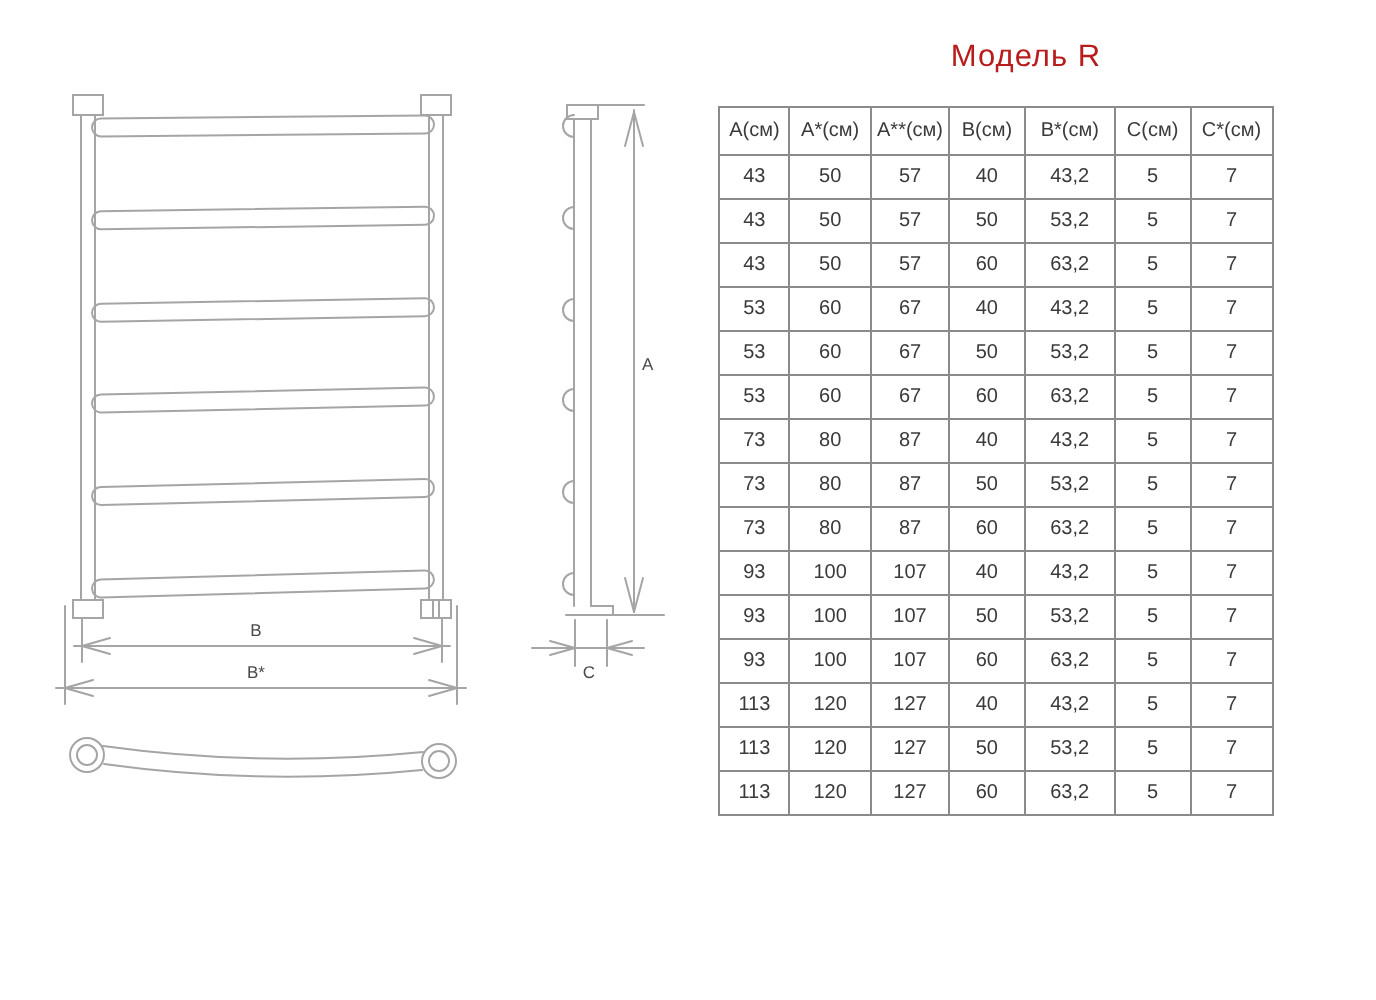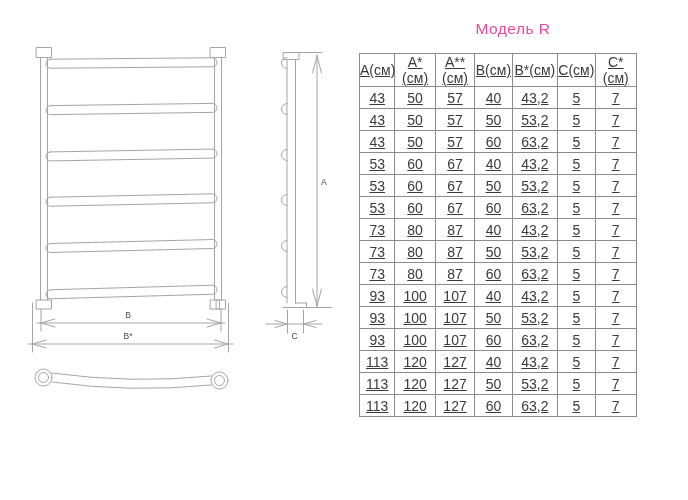--- a/index.html
+++ b/index.html
@@ -3,24 +3,24 @@
 <meta charset="utf-8">
 <style>
   html,body{margin:0;padding:0;background:#e8e8e8;}
   #page{position:relative;width:688px;height:500px;background:#ffffff;overflow:hidden;
         font-family:"Liberation Sans",sans-serif;color:#3d3d3d;}
   #lineart{position:absolute;left:0;top:0;}
   #lineart *{vector-effect:non-scaling-stroke;}
   .dim-label{font-family:"Liberation Sans",sans-serif;font-size:8.5px;fill:#4a4a4a;}
 
   #page-title{position:absolute;left:374px;top:20px;width:278px;text-align:center;
-              font-size:15.5px;color:#ec4899;letter-spacing:.5px;}
+              font-size:15.5px;color:#b91c1c;letter-spacing:.5px;}
 
   #spec-table{position:absolute;left:359px;top:53px;width:278px;border-collapse:collapse;
-              table-layout:fixed;font-size:14px;color:#3a3a3a;text-decoration:underline;}
+              table-layout:fixed;font-size:10px;color:#3a3a3a;}
   #spec-table th,#spec-table td{border:1px solid #8b8b8b;text-align:center;vertical-align:middle;
               padding:0;font-weight:normal;}
   #spec-table thead th{height:23px;}
   #spec-table tbody td{height:21px;}
 
   #legend{position:absolute;left:248px;top:348px;width:112px;font-size:8px;line-height:11px;color:#4a4a4a;}
   #legend .legend-item{margin:0 0 0 0;}
 </style>
 </head>
 <body>

